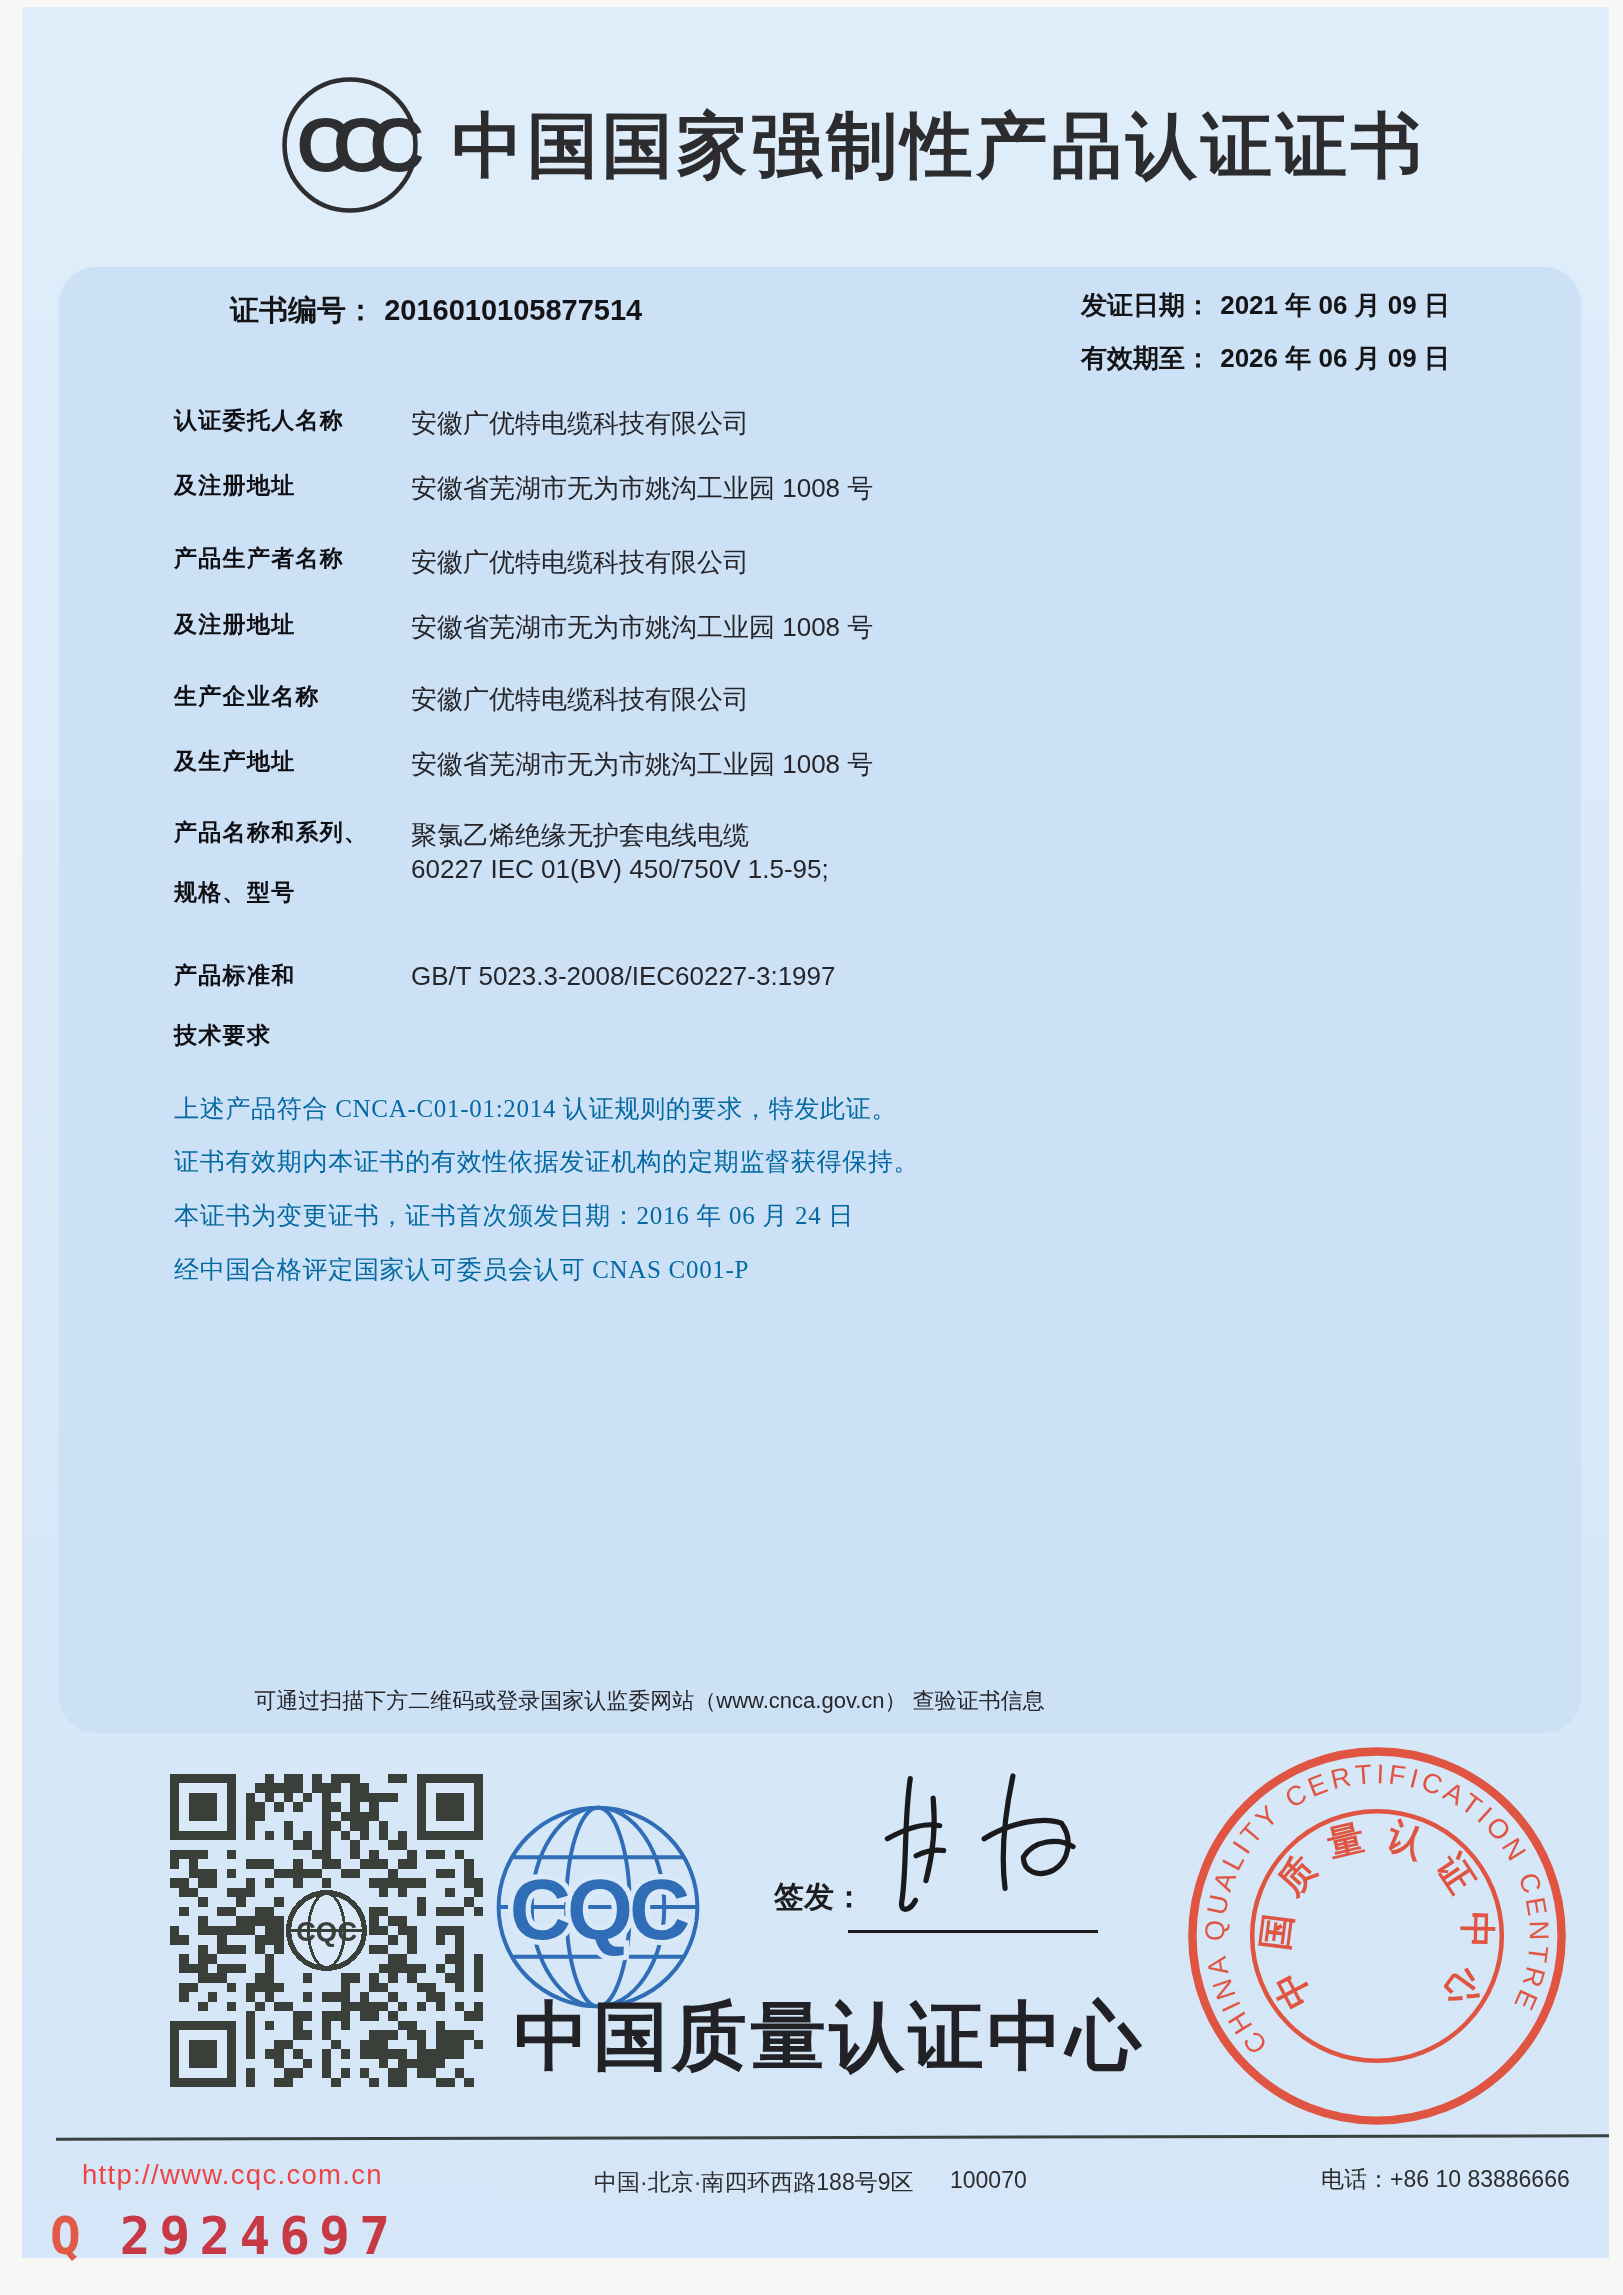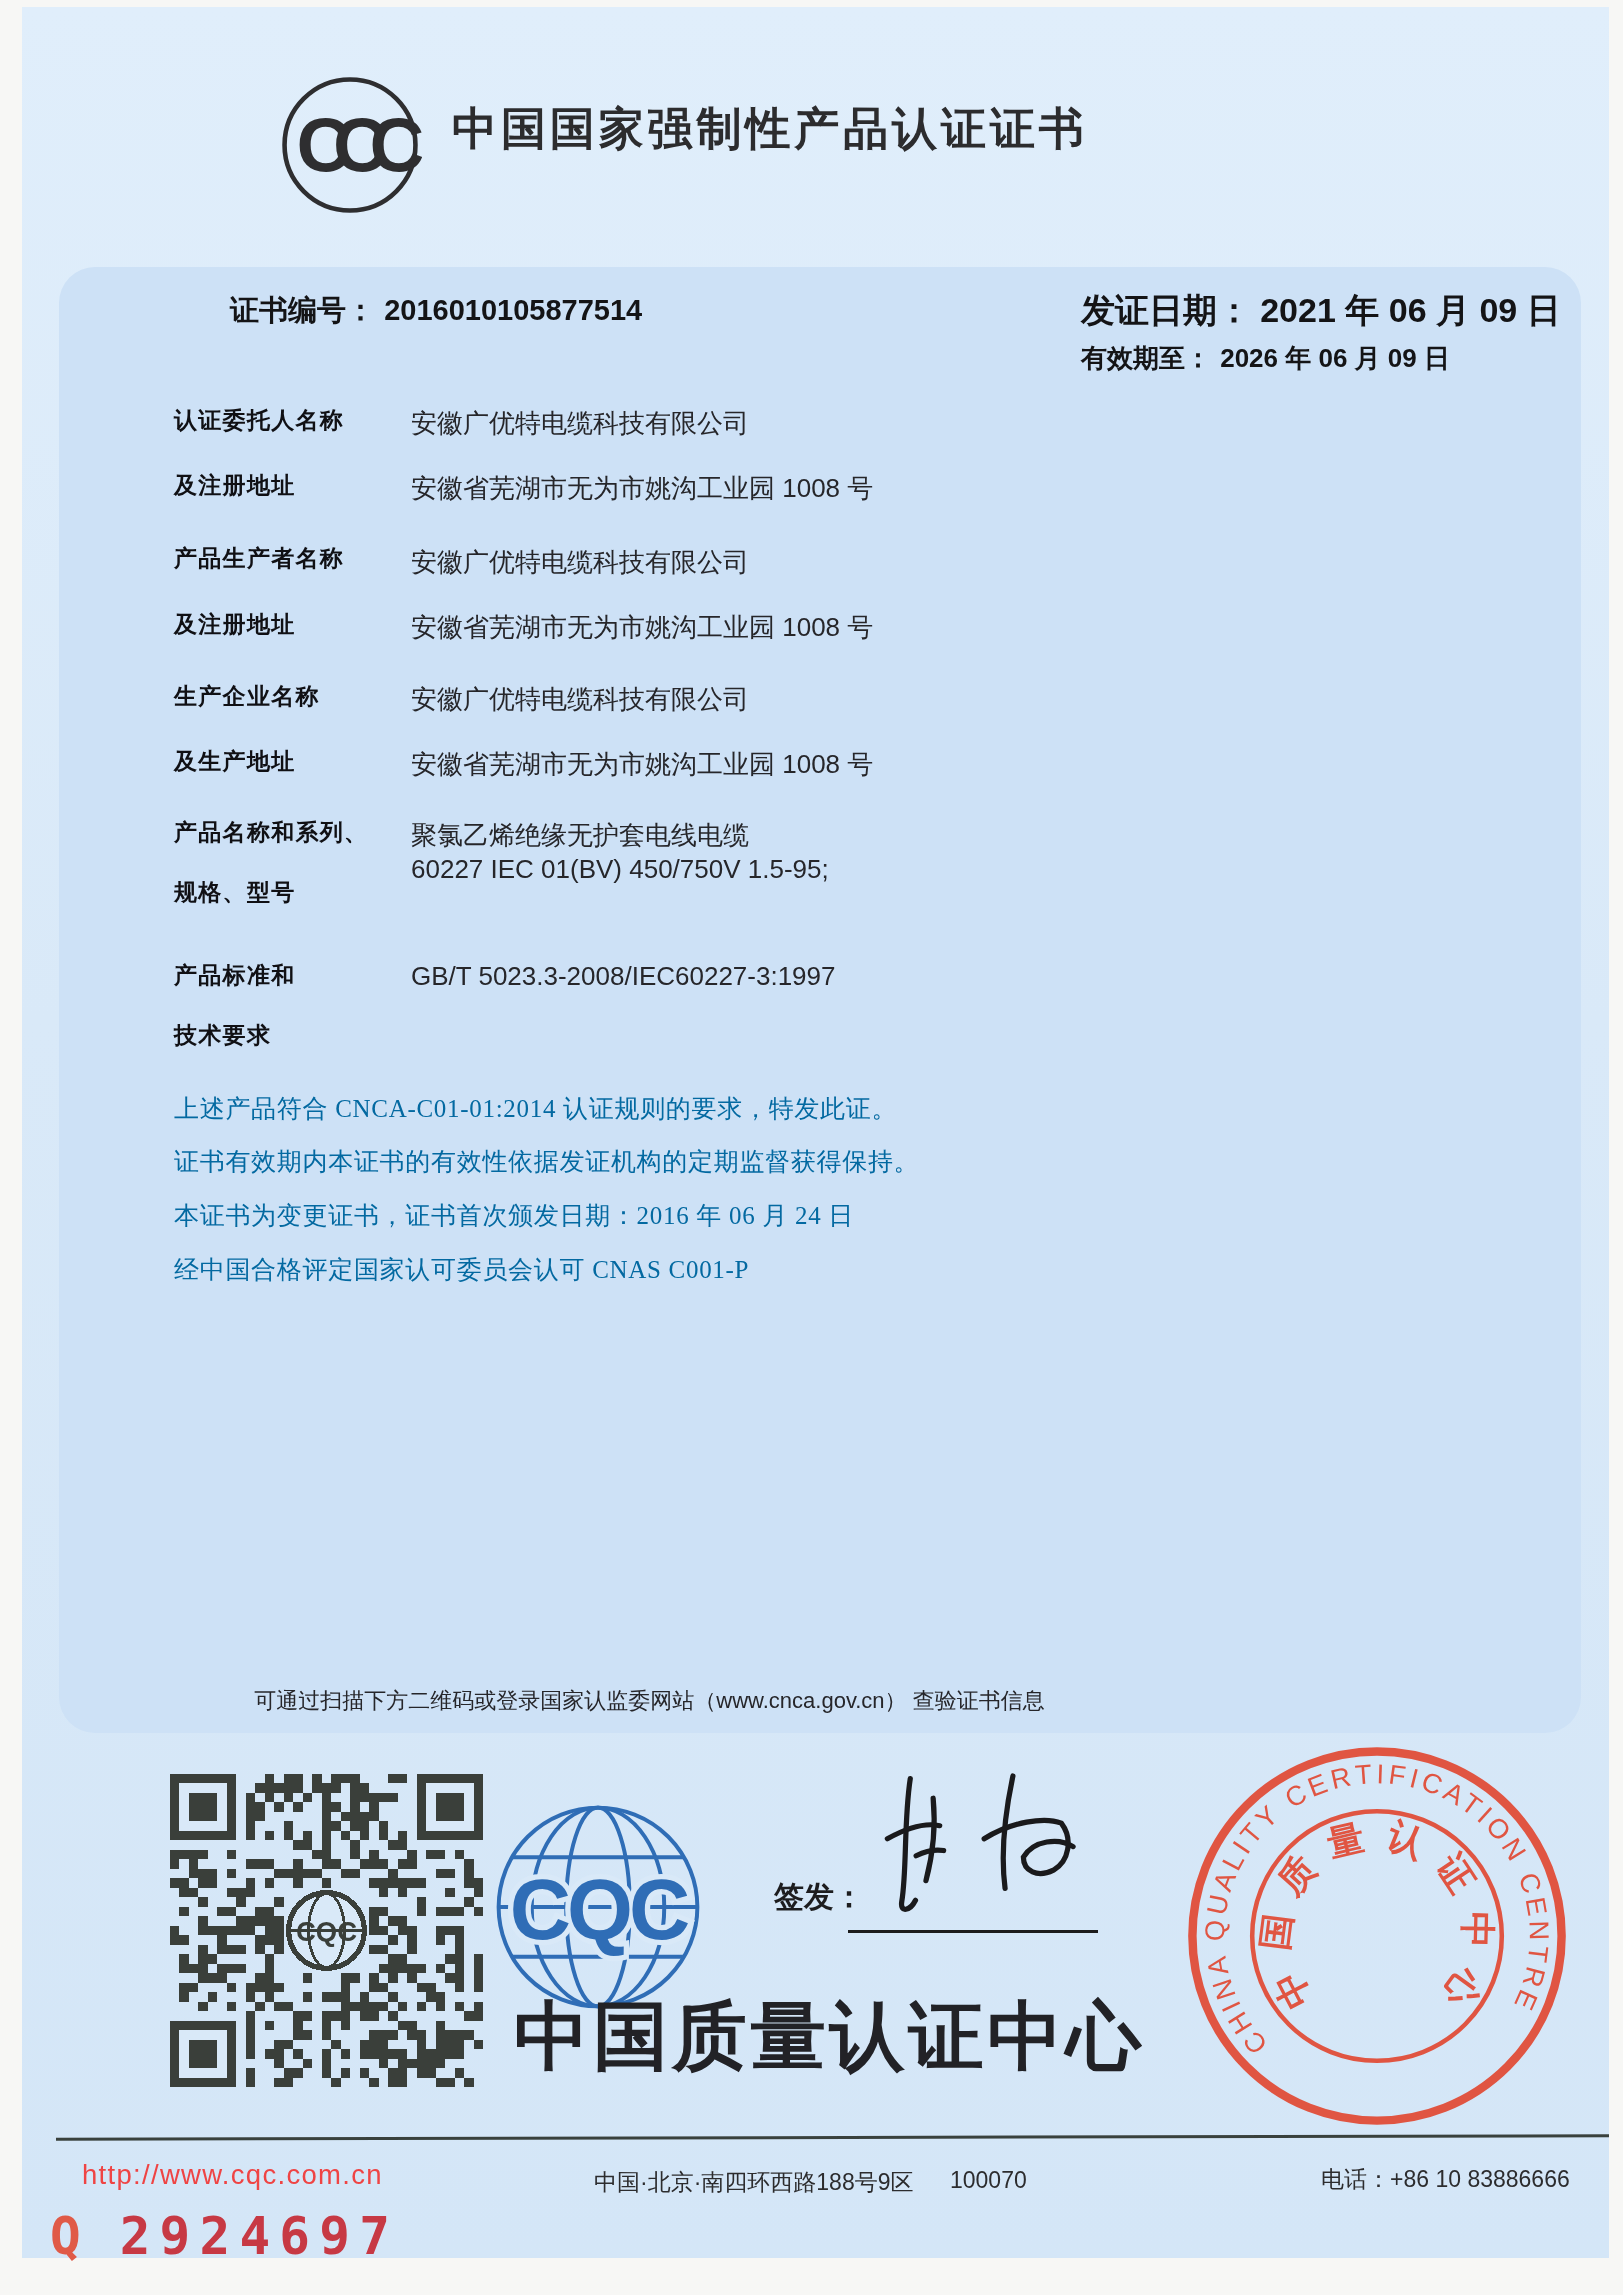--- a/index.html
+++ b/index.html
@@ -4,28 +4,28 @@
 <title>CCC Certificate</title>
 <style>
   html,body{margin:0;padding:0;background:#ffffff;font-family:"Liberation Sans",sans-serif;}
   .page{position:relative;width:1623px;height:2295px;background:#f7f7f5;overflow:hidden;}
   .paper-bg{position:absolute;left:22px;top:6.5px;width:1587px;height:2251px;
     background:linear-gradient(180deg,#e0eefb 0%,#d9e9f8 45%,#d4e6f7 100%);}
   .content-panel{position:absolute;left:59px;top:267px;width:1522px;height:1466px;
     background:#cde1f6;border-radius:36px;}
   
   .ccc-logo{position:absolute;left:278px;top:73px;width:144px;height:144px;}
-  .page-title{position:absolute;left:452px;top:99px;font-size:45px;font-weight:bold;
+  .page-title{position:absolute;left:452px;top:99px;font-size:71px;font-weight:bold;
     color:#2c2c2e;letter-spacing:3.9px;white-space:nowrap;}
   
   .meta-row{position:absolute;display:flex;align-items:baseline;gap:9.2px;white-space:nowrap;justify-content:flex-end;}
   .meta-label{font-family:"Liberation Serif",serif;font-weight:bold;color:#141416;}
   .meta-value{font-weight:600;color:#141416;}
   .cert-row{left:230px;top:291px;font-size:29px;}
-  .issue-row{left:1081px;top:288px;font-size:34px;}
+  .issue-row{left:1081px;top:288px;font-size:26px;}
   .valid-row{left:1081px;top:341px;font-size:26px;}
   
   .flabel{position:absolute;left:174px;font-size:23px;font-weight:bold;color:#101014;
     letter-spacing:1.3px;white-space:nowrap;}
   .fvalue{position:absolute;left:411px;font-size:26px;color:#26262a;white-space:nowrap;}
   
   .stmt{position:absolute;left:174px;font-family:"Liberation Serif",serif;font-size:25px;
     color:#0369a1;white-space:nowrap;letter-spacing:0.7px;}
   .qr-note{position:absolute;left:0;width:1299px;top:1686px;text-align:center;
     font-size:22px;color:#26262a;}

